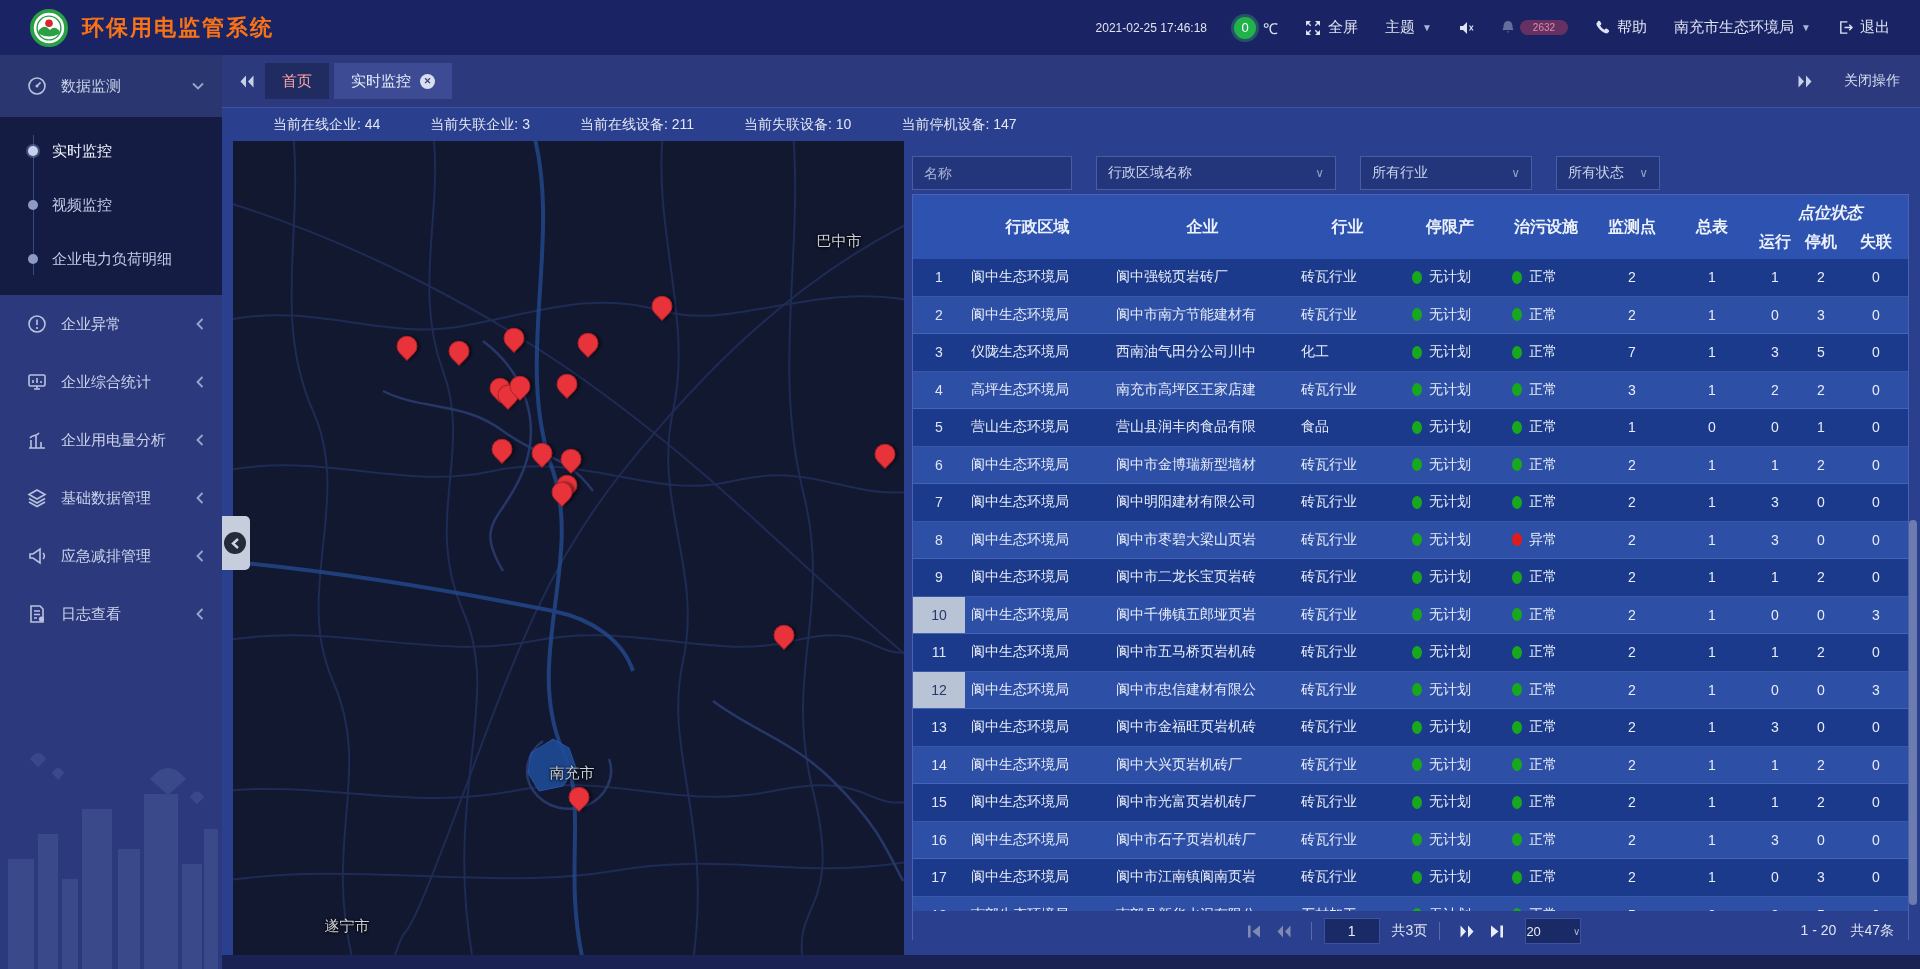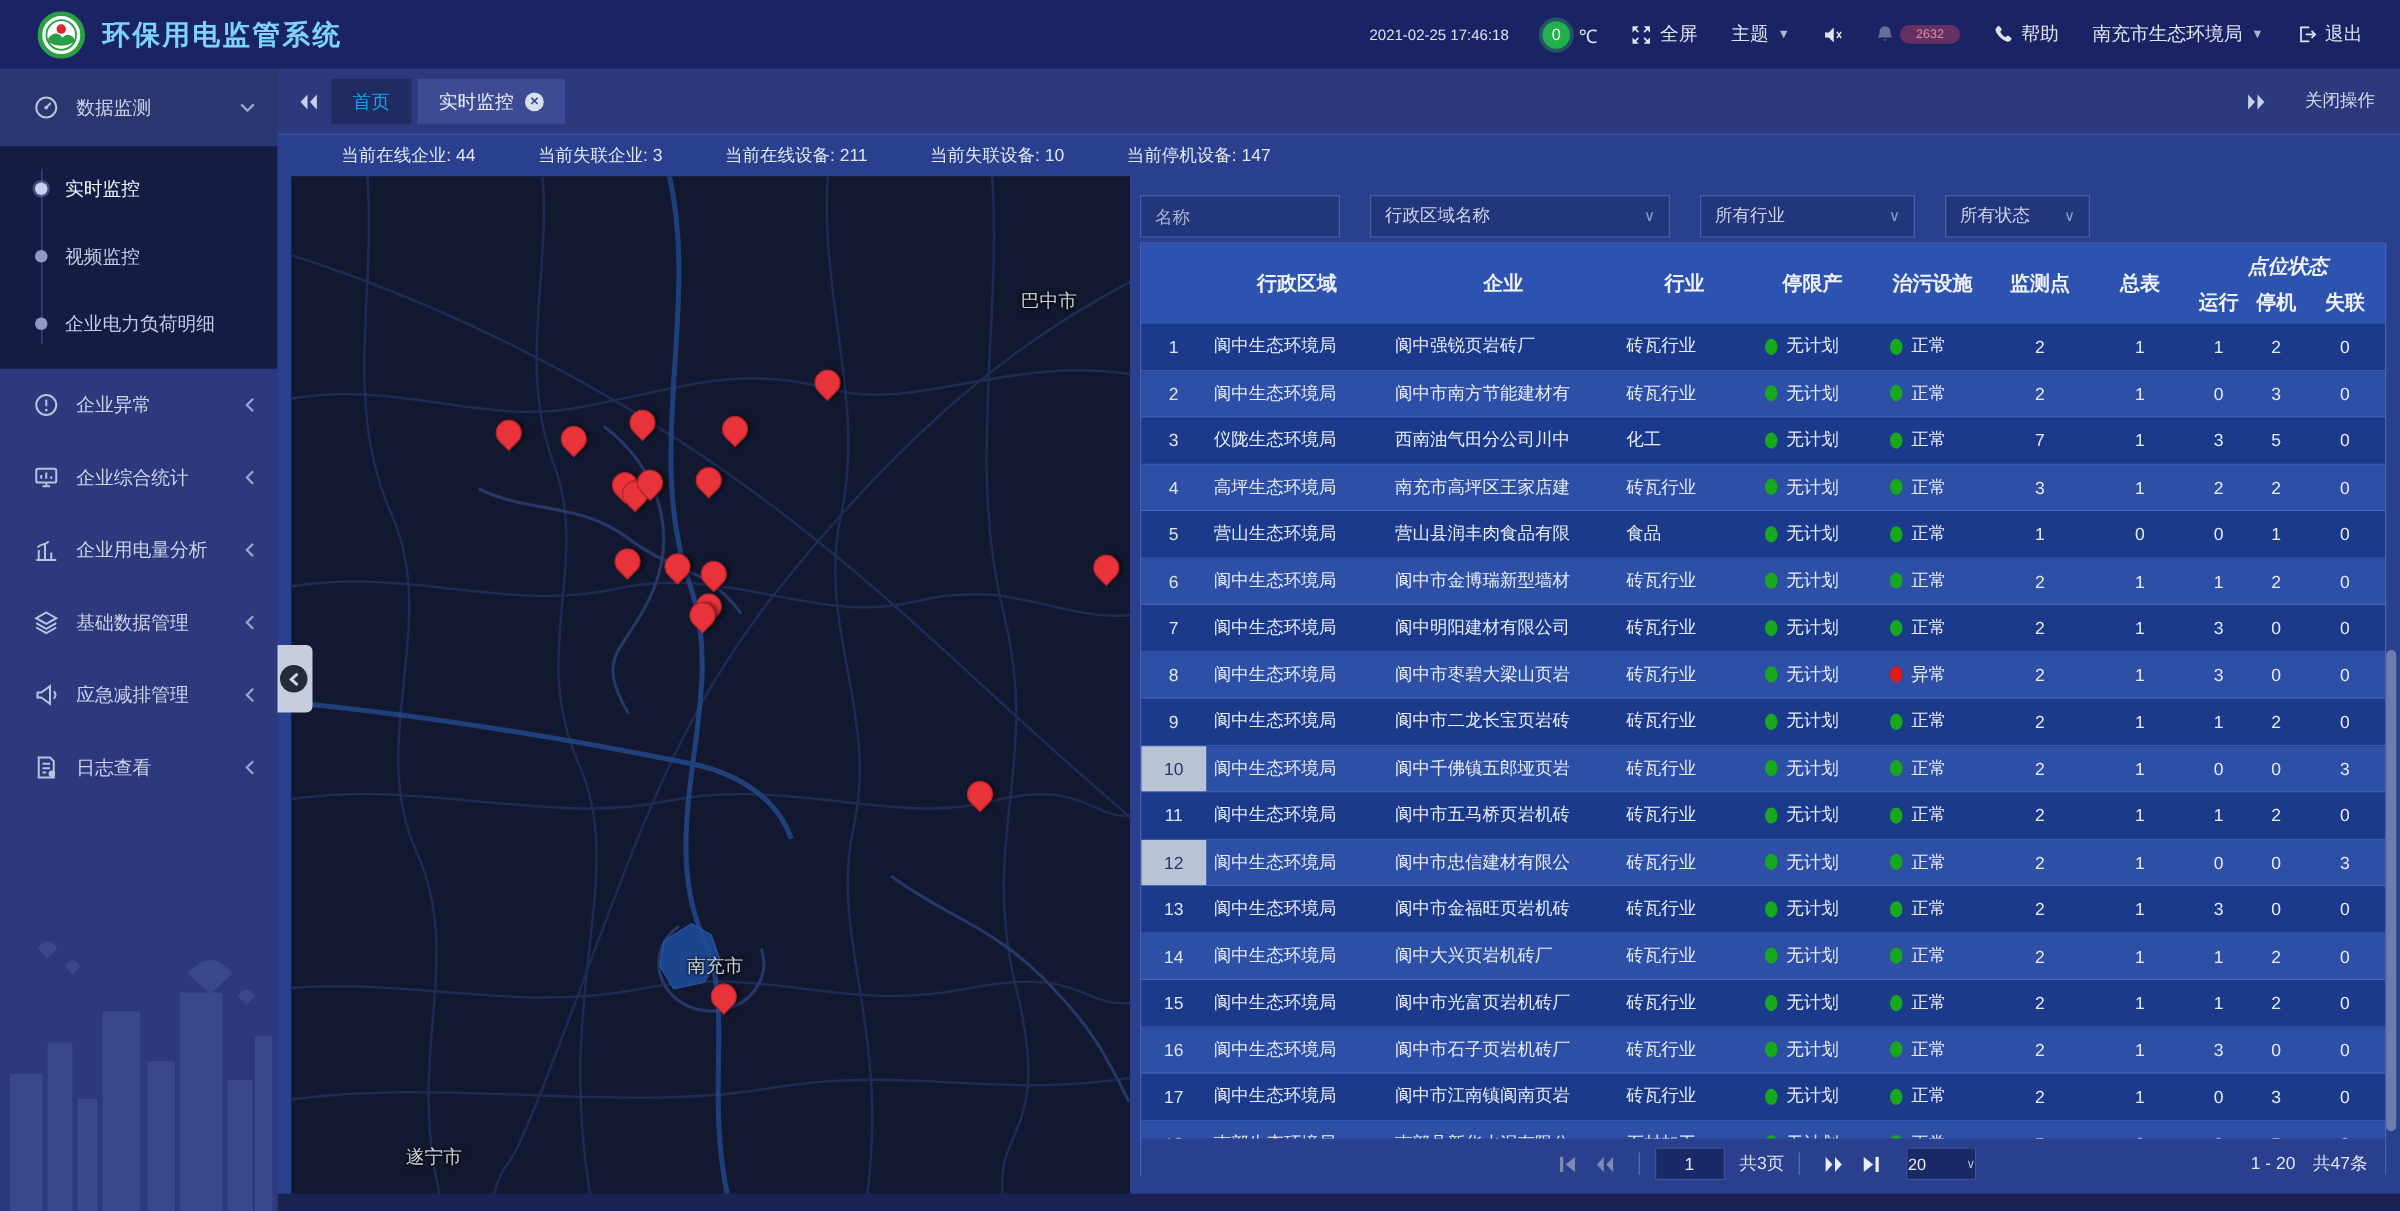--- a/index.html
+++ b/index.html
@@ -4,21 +4,21 @@
 <style>
   * { box-sizing: border-box; margin: 0; padding: 0; }
   html,body { width:1920px; height:969px; overflow:hidden; }
   body { font-family:"Liberation Sans", sans-serif; background:#2a3f8d; }
   #app { position:relative; width:1920px; height:969px; background:#2a3f8d; }
 
   
   .app-header { position:absolute; top:0; left:0; width:1920px; height:55px; background:#1a2464;
     display:flex; align-items:center; color:#e8ecf8; z-index:20; }
   .logo { width:38px; height:38px; margin-left:30px; flex:none; }
-  .app-title { font-size:22px; font-weight:bold; margin-left:14px; letter-spacing:2px; color:#7dd3fc; }
+  .app-title { font-size:22px; font-weight:bold; margin-left:14px; letter-spacing:2px; color:#f97316; }
   .header-right { margin-left:auto; display:flex; align-items:center; gap:27px; margin-right:30px;
     font-size:15px; color:#dfe4f2; white-space:nowrap; }
   .datetime { font-size:12px; }
   .temp { display:flex; align-items:center; gap:7px; }
   .temp-circle { width:22px; height:22px; border-radius:50%; background:#21b24b; color:#fff; font-size:13px;
     display:flex; align-items:center; justify-content:center; box-shadow:0 0 0 3px rgba(60,200,110,.30); }
   .hbtn { display:flex; align-items:center; gap:7px; cursor:default; }
   .caret { font-size:10px; color:#aab4d4; }
   .noti { display:flex; align-items:center; gap:5px; }
   .noti .bell { opacity:.38; }
@@ -49,21 +49,21 @@
     display:flex; align-items:center; justify-content:center; margin-left:2px; }
 
   
   .content { position:absolute; left:222px; top:55px; right:0; bottom:0; display:flex; flex-direction:column; }
 
   .tabbar { height:53px; flex:none; background:#2c3a7d; display:flex; align-items:center;
     padding:0 20px 0 10px; border-bottom:1px solid #3e52a2; }
   .tab-scroll { color:#c9d1e8; margin:0 10px 0 6px; display:flex; }
   .tabs { display:flex; gap:5px; }
   .tab { height:36px; display:flex; align-items:center; padding:0 17px; background:#1f2b61;
-    color:#0ea5e9; font-size:15px; cursor:default; }
+    color:#fca5a5; font-size:15px; cursor:default; }
   .tab.active { background:#3d4b94; color:#e9edf9; }
   .tab-close { width:15px; height:15px; border-radius:50%; background:#d9dfef; color:#33417f; font-size:9px;
     font-weight:bold; display:flex; align-items:center; justify-content:center; margin-left:9px; line-height:1; }
   .tabbar-right { margin-left:auto; display:flex; align-items:center; gap:20px; color:#d5dbee; font-size:14px; }
 
   .statsbar { height:33px; flex:none; background:#2a3f8d; display:flex; align-items:center;
     padding-left:51px; gap:50px; color:#e2e7f4; font-size:14px; }
 
   .workspace { flex:1; display:flex; padding:0 11px; gap:8px; min-height:0; }
   .bottom-strip { height:14px; flex:none; background:#1a2153; }
@@ -78,21 +78,21 @@
 
   
   .right-panel { flex:1; display:flex; flex-direction:column; min-width:0; height:814px; }
   .filters { height:34px; flex:none; margin:15px 0 4px; display:flex; gap:24px; }
   .f-input { width:160px; height:34px; background:#24367b; border:1px solid #4a5ca4; color:#dfe4f2;
     padding:0 11px; font-size:14px; outline:none; }
   .f-input::placeholder { color:#a9b3d4; }
   .f-select { height:34px; display:flex; align-items:center; justify-content:space-between; padding:0 11px;
     background:#24367b; border:1px solid #4a5ca4; color:#cbd3ea; font-size:14px; cursor:default; }
   .f-select .sel-chevron { color:#8fa0cc; font-size:12px; margin-left:8px; }
-  .w-region { width:240px; } .w-industry { width:172px; } .w-status { width:116px; }
+  .w-region { width:240px; } .w-industry { width:172px; } .w-status { width:104px; }
 
   .table-block { flex:1; display:flex; flex-direction:column; border:1px solid rgba(112,142,218,.45);
     margin-bottom:15px; min-height:0; --cols:52px 145px 185px 105px 100px 92px 80px 80px 46px 46px 1fr; }
   .t-header { height:64px; flex:none; background:#2d52b0; display:grid; grid-template-columns:var(--cols);
     grid-template-rows:30px 34px; color:#eef2fb; font-size:16px; font-weight:bold; }
   .th-main { grid-row:1/3; display:flex; align-items:center; justify-content:center; }
   .th-group { grid-row:1; display:flex; align-items:flex-end; justify-content:center; font-style:italic;
     padding-bottom:1px; }
   .th-sub { grid-row:2; display:flex; align-items:center; justify-content:center; }
   .t-rows { height:652px; flex:none; overflow:hidden; }

